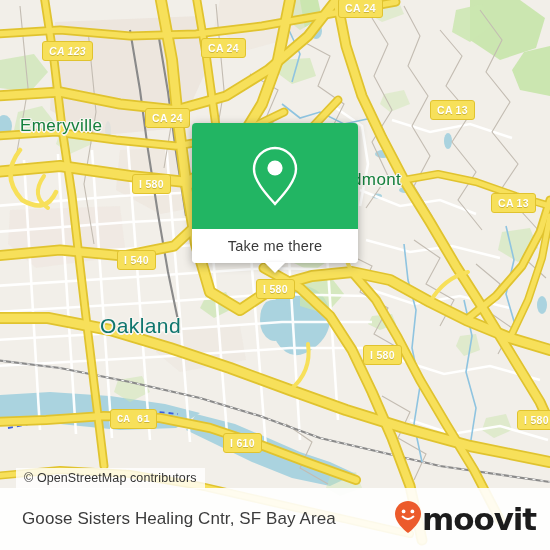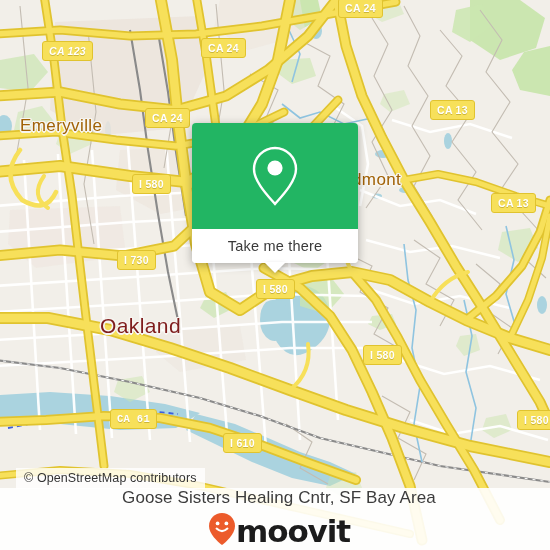--- a/index.html
+++ b/index.html
@@ -10,30 +10,30 @@
   }
   #app{position:relative;width:550px;height:550px;overflow:hidden;background:#f2efe9;}
 
   
   #map{position:absolute;left:0;top:0;width:550px;height:550px;background:#f2efe9;}
   #map svg{display:block;width:550px;height:550px;}
 
   
   .place-label{
     position:absolute;
-    color:#a16207;
+    color:#15803d;
     font-size:17px;
     letter-spacing:.4px;
     white-space:nowrap;
     text-shadow:
       -1.5px 0 #f7f5f1, 1.5px 0 #f7f5f1, 0 -1.5px #f7f5f1, 0 1.5px #f7f5f1,
       -1px -1px #f7f5f1, 1px -1px #f7f5f1, -1px 1px #f7f5f1, 1px 1px #f7f5f1;
     pointer-events:none;
   }
-  .place-label.big{font-size:21px;color:#7f1d1d;}
+  .place-label.big{font-size:21px;color:#0f766e;}
 
   
   .shield{
     position:absolute;
     background:#f7e05a;
     border:1.4px solid #e0c32f;
     border-radius:3px;
     color:#ffffff;
     font-size:10.5px;
     font-weight:bold;
@@ -93,21 +93,20 @@
     white-space:nowrap;
   }
 
   
   #footer{
     position:absolute;left:0;top:488px;width:550px;height:62px;
     background:rgba(255,255,255,.90);
     display:flex;align-items:center;justify-content:space-between;
     padding:0 14px 0 22px;
     box-sizing:border-box;
-    flex-direction:column;
   }
   #footer-title{
     color:#3c3c3c;font-size:17px;letter-spacing:.1px;white-space:nowrap;
   }
   #brand{display:flex;align-items:center;gap:0;}
   #brand-word{
     color:#1c1c1c;font-size:31px;font-weight:bold;letter-spacing:-1.1px;line-height:1;
     font-family:"DejaVu Sans","Liberation Sans",sans-serif;
   }
 </style>
@@ -312,21 +311,21 @@
     <div class="place-label big" style="left:100px;top:314px;">Oakland</div>
     <div class="place-label" style="left:352px;top:170px;">dmont</div>
 
     <div class="shield" style="left:42px;top:41px;font-style:italic;">CA 123</div>
     <div class="shield" style="left:201px;top:38px;">CA 24</div>
     <div class="shield" style="left:338px;top:-2px;">CA 24</div>
     <div class="shield" style="left:145px;top:108px;">CA 24</div>
     <div class="shield" style="left:430px;top:100px;">CA 13</div>
     <div class="shield" style="left:491px;top:193px;">CA 13</div>
     <div class="shield" style="left:132px;top:174px;">I 580</div>
-    <div class="shield" style="left:117px;top:250px;">I 730</div>
+    <div class="shield" style="left:117px;top:250px;">I 540</div>
     <div class="shield" style="left:256px;top:279px;">I 580</div>
     <div class="shield" style="left:363px;top:345px;">I 580</div>
     <div class="shield" style="left:517px;top:410px;">I 580</div>
     <div class="shield" style="left:110px;top:409px;font-family:Liberation Mono, monospace;">CA 61</div>
     <div class="shield" style="left:223px;top:433px;">I 610</div>
   </div>
 
   <div id="popup">
     <div id="popup-green">
       <span id="popup-pin">

